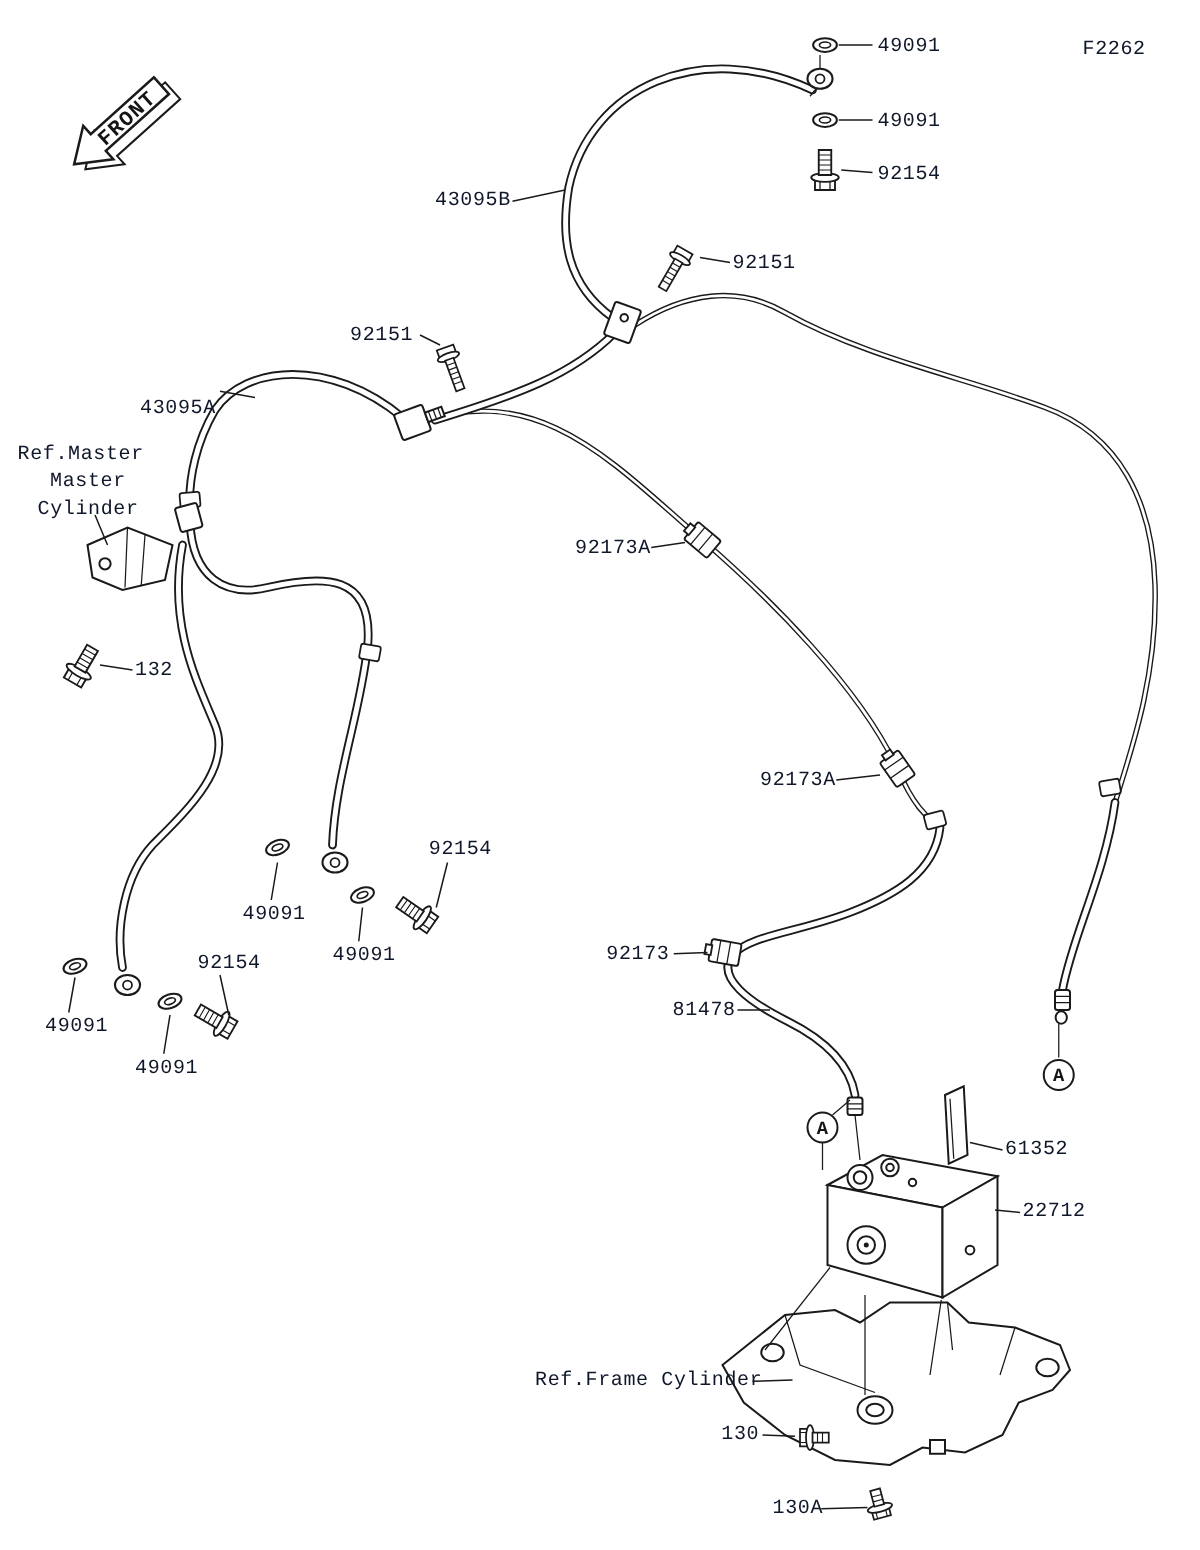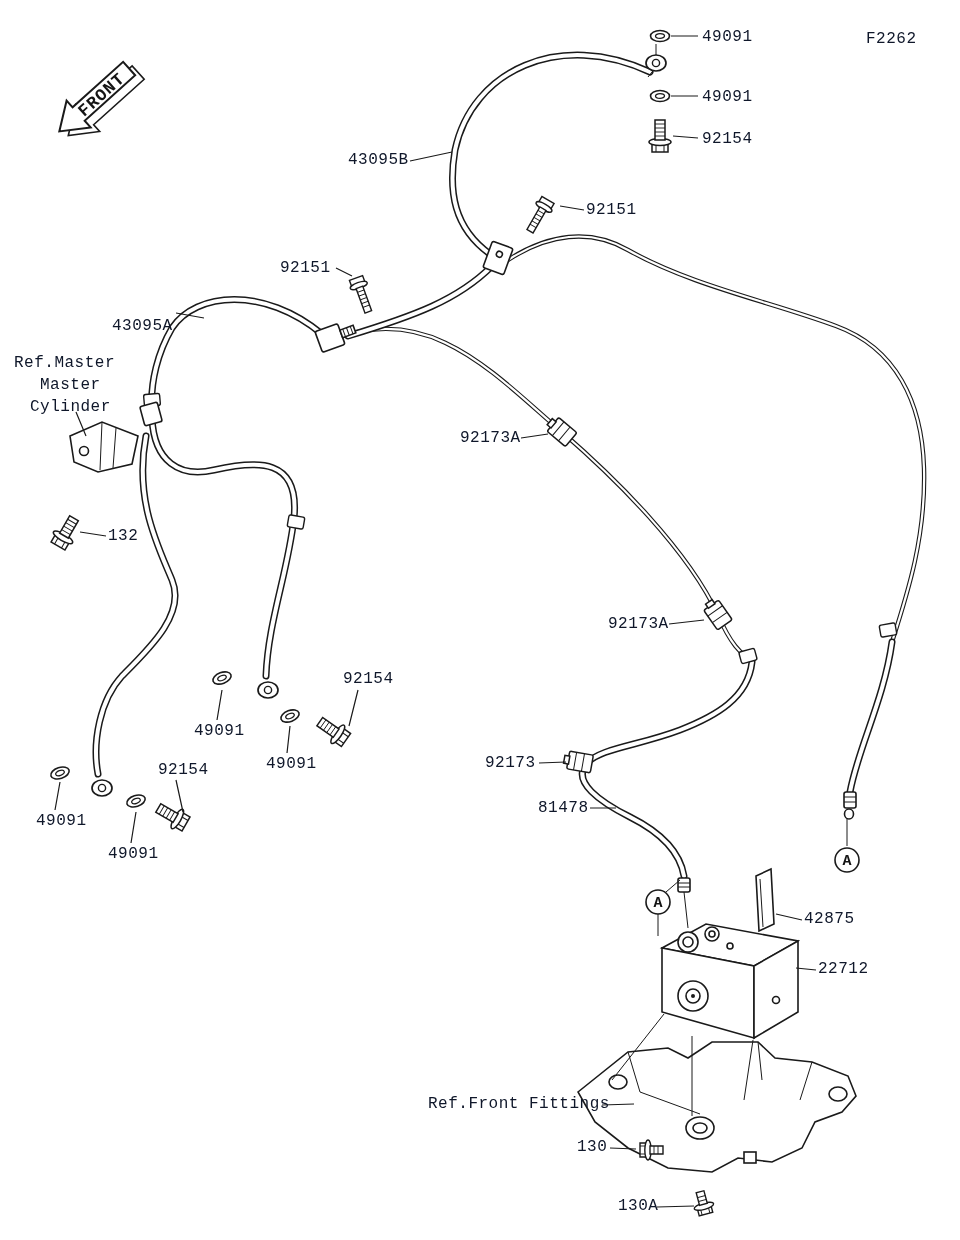--- a/index.html
+++ b/index.html
@@ -261,18 +261,18 @@
   <div class="lbl" style="left:460px;top:429px">92173A</div>
   <div class="lbl" style="left:608px;top:615px">92173A</div>
   <div class="lbl" style="left:343px;top:670px">92154</div>
   <div class="lbl" style="left:194px;top:722px">49091</div>
   <div class="lbl" style="left:266px;top:755px">49091</div>
   <div class="lbl" style="left:158px;top:761px">92154</div>
   <div class="lbl" style="left:36px;top:812px">49091</div>
   <div class="lbl" style="left:108px;top:845px">49091</div>
   <div class="lbl" style="left:485px;top:754px">92173</div>
   <div class="lbl" style="left:538px;top:799px">81478</div>
-  <div class="lbl" style="left:804px;top:910px">42875</div>
+  <div class="lbl" style="left:804px;top:910px">61352</div>
   <div class="lbl" style="left:818px;top:960px">22712</div>
-  <div class="lbl" style="left:428px;top:1095px">Ref.Front Fittings</div>
+  <div class="lbl" style="left:428px;top:1095px">Ref.Frame Cylinder</div>
   <div class="lbl" style="left:577px;top:1138px">130</div>
   <div class="lbl" style="left:618px;top:1197px">130A</div>
 </div>
 
 </body></html>

